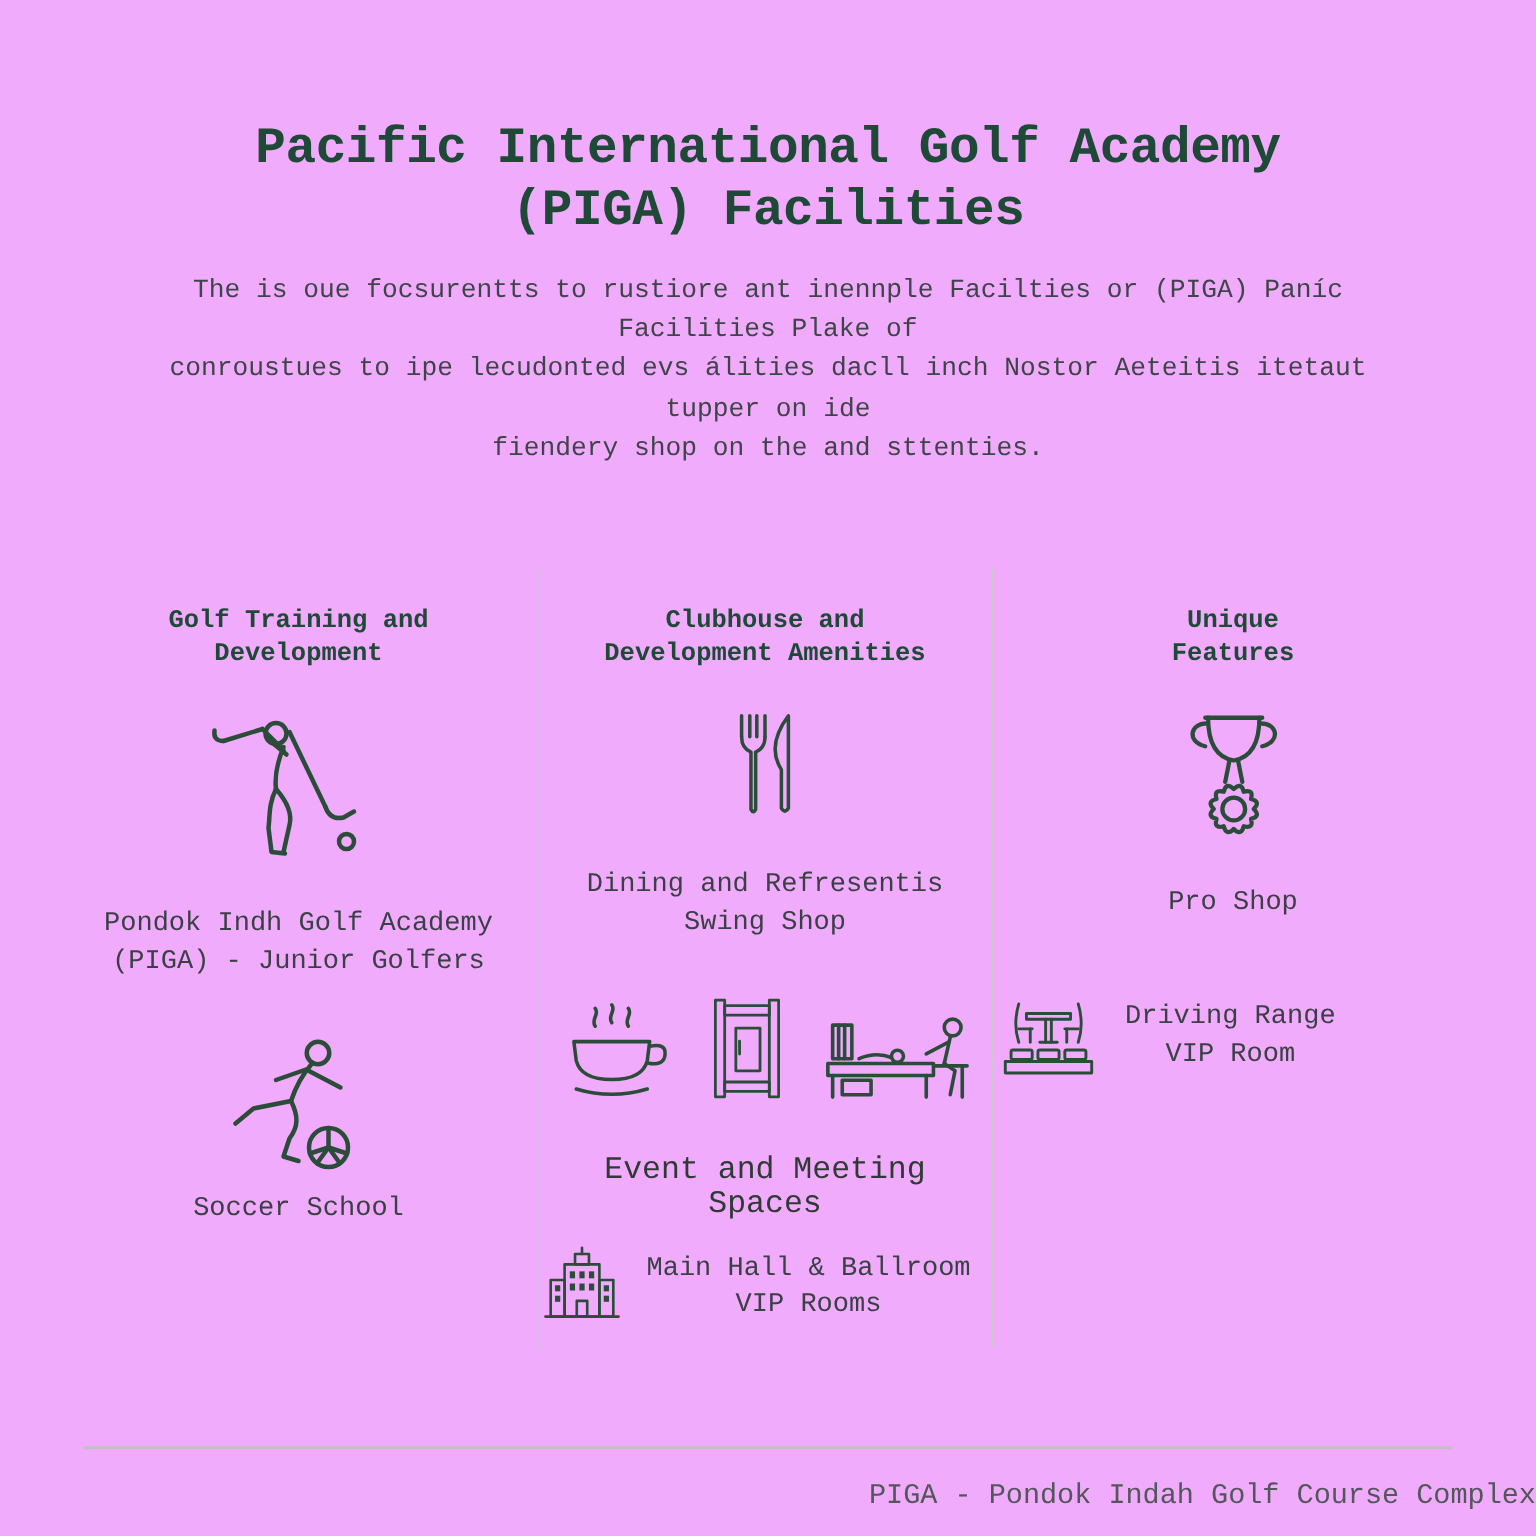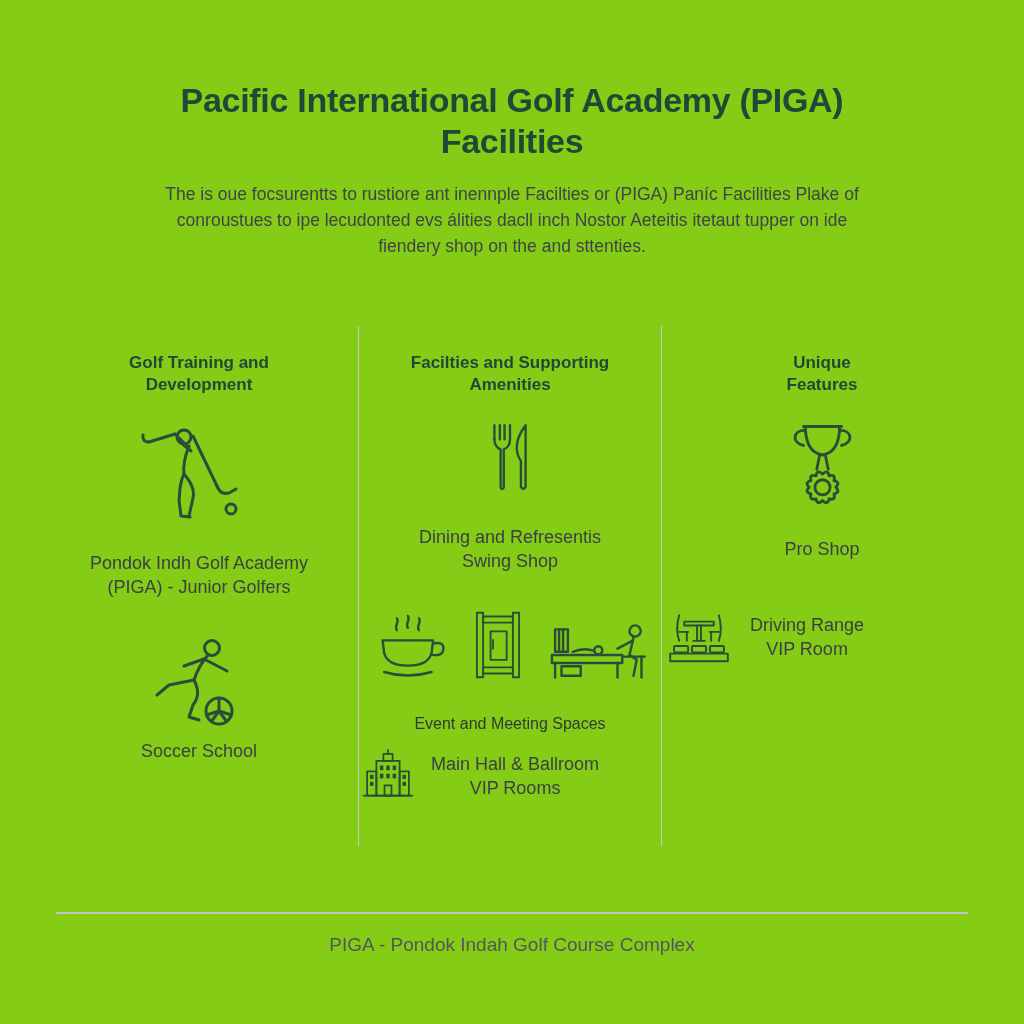--- a/index.html
+++ b/index.html
@@ -1,19 +1,19 @@
 <!DOCTYPE html>
 <html><head>
 <meta charset="utf-8">
 <style>
   * { margin:0; padding:0; box-sizing:border-box; }
   html,body { background:#ffffff; }
   .page {
-    width:1024px; height:1024px; background:#84cc16; position:relative;
-    font-family:Liberation Sans, sans-serif; color:#3b4045; overflow:hidden;
+    width:1024px; height:1024px; background:#f0abfc; position:relative;
+    font-family:Liberation Mono, monospace; color:#3b4045; overflow:hidden;
   }
   .title {
     margin:80px auto 0; width:720px; text-align:center;
     font-size:34px; font-weight:700; line-height:1.22;
     color:#1e4936; letter-spacing:-0.3px;
   }
   .intro {
     margin:18px auto 0; width:810px; text-align:center;
     font-size:17.5px; line-height:1.5; color:#3f4449;
   }
@@ -30,26 +30,26 @@
   }
   .col-1 .col-header { max-width:210px; }
   .col-2 .col-header { max-width:235px; }
   .col-3 .col-header { max-width:120px; }
   .item-label { font-size:18px; line-height:1.35; color:#3b4045; }
   .icon { display:inline-block; line-height:0; }
   .icon svg { fill:none; stroke:#2b4c38; stroke-width:3; stroke-linecap:round; stroke-linejoin:round; }
   .icon svg .fillbit { fill:#2b4c38; stroke:none; }
   .icon-row { display:flex; justify-content:center; align-items:flex-end; gap:16px; margin-top:30px; }
   .inline-item { display:flex; align-items:center; gap:14px; }
-  .events-label { font-size:16px; color:#2f3a35; margin-top:28px; }
+  .events-label { font-size:21px; color:#2f3a35; margin-top:28px; }
   .footer-rule {
     width:912px; margin:66px auto 0; border:none; border-top:2px solid #c2c2c2;
   }
   .footer-caption {
-    margin-top:20px; text-align:center; font-size:19px; color:#53565a;
+    margin-top:20px; text-align:right; font-size:19px; color:#53565a;
   }
   
   .mt-14{margin-top:14px;} .mt-16{margin-top:16px;} .mt-20{margin-top:20px;}
   .mt-26{margin-top:26px;} .mt-30{} .mt-36{margin-top:36px;} .mt-44{margin-top:44px;}
 </style>
 </head>
 <body>
 
 <div class="page">
 
@@ -101,21 +101,21 @@
           <path d="M70,76 L62.4,86.5"></path>
           <path d="M70,76 L77.6,86.5"></path>
           <path d="M70,76 L82.4,80"></path>
         </svg>
       </div>
 
       <div class="mt-30 item-label">Soccer School</div>
     </div>
 
     <div class="col col-2">
-      <div class="col-header">Facilties and Supporting Amenities</div>
+      <div class="col-header">Clubhouse and Development Amenities</div>
 
       <div class="mt-16 icon">
         <svg width="78" height="95" viewBox="0 0 100 100">
           <path d="M30,6 V24"></path>
           <path d="M37,6 V24"></path>
           <path d="M43,6 V24"></path>
           <path d="M50,6 V24"></path>
           <path d="M30,24 Q30,34 38,37 L38,86 Q40,90 42,86 L42,37 Q50,34 50,24"></path>
           <path d="M70,6 C58,22 55,38 64,52 L64,85 Q67,90 70,85 L70,6 Z"></path>
         </svg>

